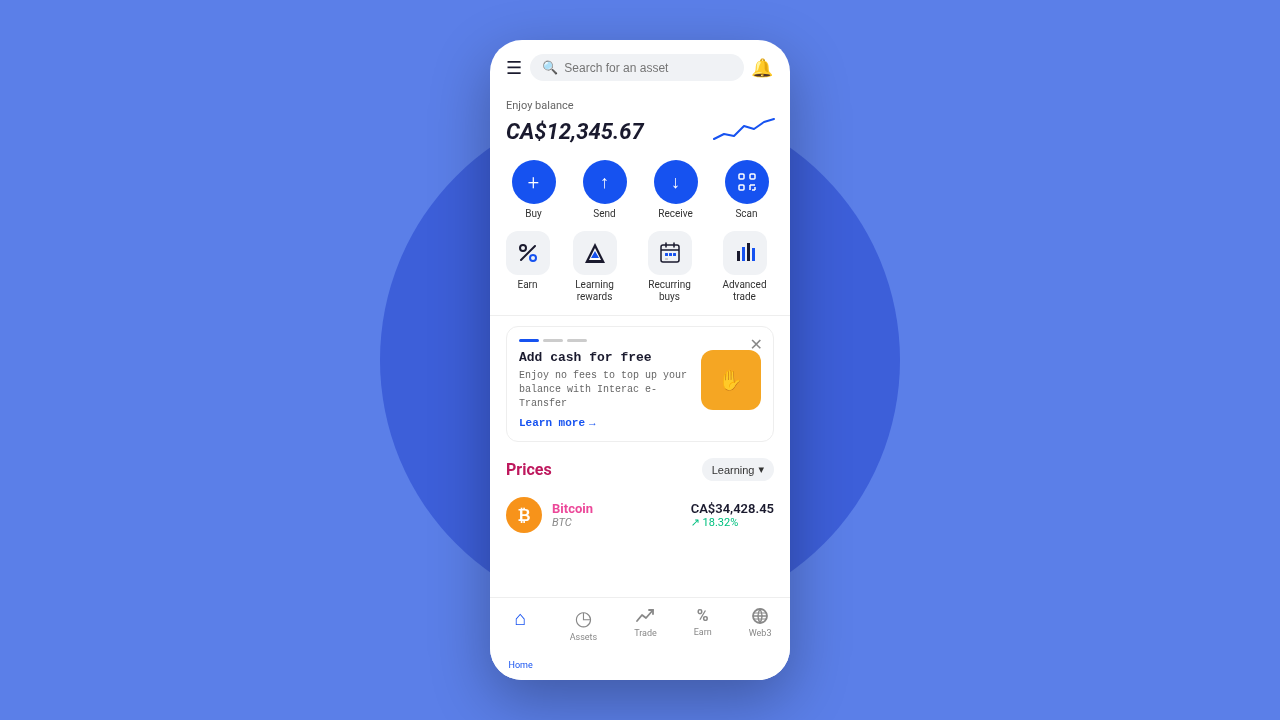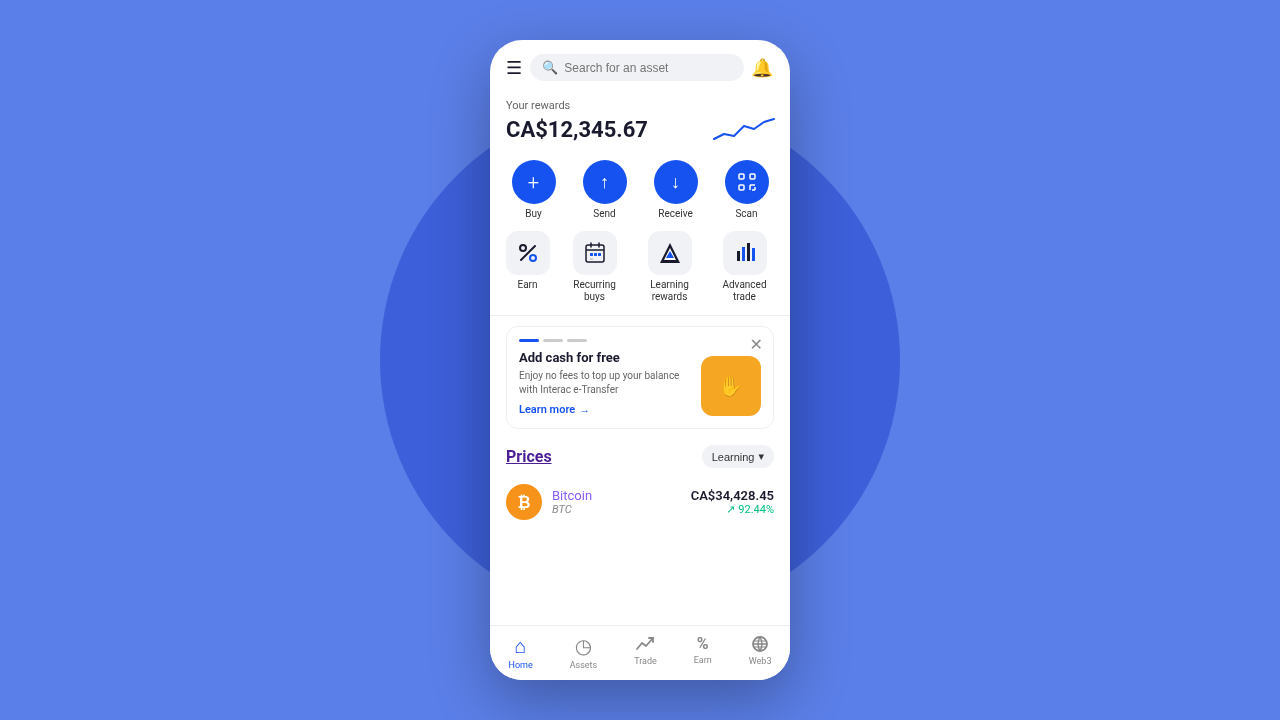--- a/index.html
+++ b/index.html
@@ -74,22 +74,23 @@
     .balance-section {
       padding: 8px 16px 12px;
     }
     .balance-label {
       font-size: 11px;
       color: #666;
       margin-bottom: 2px;
     }
     .balance-row {
       display: flex;
-      align-items: center;
+      align-items: flex-end;
       justify-content: space-between;
+      font-style: italic;
     }
     .balance-amount {
       font-size: 22px;
       font-weight: 700;
       color: #1a1a2e;
     }
     .balance-chart {
       width: 60px;
       height: 30px;
     }
@@ -183,23 +184,24 @@
       position: absolute;
       top: 10px;
       right: 10px;
       font-size: 16px;
       color: #888;
       cursor: pointer;
       line-height: 1;
     }
     .promo-content {
       display: flex;
-      align-items: flex-end;
+      align-items: flex-start;
       justify-content: space-between;
       gap: 8px;
+      font-family: Liberation Mono, monospace;
     }
     .promo-text { flex: 1; }
     .promo-title {
       font-size: 13px;
       font-weight: 700;
       color: #1a1a2e;
       margin-bottom: 4px;
     }
     .promo-desc {
       font-size: 10px;
@@ -239,22 +241,21 @@
     }
     .prices-header {
       display: flex;
       align-items: center;
       justify-content: space-between;
       margin-bottom: 10px;
     }
     .prices-title {
       font-size: 16px;
       font-weight: 700;
-      color: #4c1d95;
-      text-decoration: underline;
+      color: #be185d;
     }
     .watchlist-btn {
       display: flex;
       align-items: center;
       gap: 4px;
       background: #f0f2f5;
       border-radius: 16px;
       padding: 5px 10px;
       font-size: 11px;
       color: #333;
@@ -276,29 +277,29 @@
       align-items: center;
       justify-content: center;
       color: white;
       font-size: 16px;
       font-weight: 700;
       flex-shrink: 0;
     }
     .crypto-info { flex: 1; }
     .crypto-name {
       font-size: 13px;
-      font-weight: 400;
-      color: #8b5cf6;
+      font-weight: 700;
+      color: #ec4899;
     }
     .crypto-symbol {
       font-size: 11px;
       color: #888;
       font-style: italic;
     }
-    .crypto-price { text-align: right; }
+    .crypto-price { text-align: left; }
     .crypto-value {
       font-size: 13px;
       font-weight: 600;
       color: #1a1a2e;
     }
     .crypto-change {
       font-size: 11px;
       color: #00c07f;
     }
     
@@ -319,42 +320,42 @@
     }
     .nav-icon {
       font-size: 20px;
       color: #888;
     }
     .nav-icon.active { color: #1652f0; }
     .nav-label {
       font-size: 9px;
       color: #888;
     }
-    .nav-label.active { color: #1652f0; }
+    .nav-label.active { color: #1652f0; margin-top: 28px; }
     
     .chart-svg { overflow: visible; }
   </style>
 </head>
 <body>
 
 <div class="bg-circle"></div>
 
 <div class="phone">
 
   <div class="header">
     <div class="menu-icon">☰</div>
     <div class="search-bar">
       <span style="color:#888;font-size:13px;">🔍</span>
       <input type="text" placeholder="Search for an asset" style="">
     </div>
     <div class="bell-icon">🔔</div>
   </div>
 
   <div class="balance-section">
-    <div class="balance-label">Your rewards</div>
+    <div class="balance-label">Enjoy balance</div>
     <div class="balance-row">
       <div class="balance-amount">CA$12,345.67</div>
       <svg class="balance-chart chart-svg" width="60" height="30" viewBox="0 0 60 30">
         <polyline points="0,25 10,20 20,22 30,12 40,15 50,8 60,5" fill="none" stroke="#1652f0" stroke-width="2" stroke-linecap="round" stroke-linejoin="round"></polyline>
       </svg>
     </div>
   </div>
 
   <div class="quick-actions">
     <div class="action-item">
@@ -394,49 +395,49 @@
   <div class="more-actions">
     <div class="more-action-item">
       <div class="more-action-box">
         <svg width="24" height="24" viewBox="0 0 24 24">
           <line x1="5" y1="19" x2="19" y2="5" stroke="#1a1a2e" stroke-width="2" stroke-linecap="round"></line>
           <circle cx="7" cy="7" r="3" fill="none" stroke="#1a1a2e" stroke-width="2"></circle>
           <circle cx="17" cy="17" r="3" fill="none" stroke="#1652f0" stroke-width="2"></circle>
         </svg>
       </div>
       <div class="more-action-label">Earn</div>
+    </div>
+    <div class="more-action-item">
+      <div class="more-action-box">
+        <svg width="24" height="24" viewBox="0 0 24 24">
+          <polygon points="12,2 22,22 2,22" fill="#1a1a2e"></polygon>
+          <polygon points="12,7 18,19 6,19" fill="white"></polygon>
+          <polygon points="12,10 16,17 8,17" fill="#1652f0"></polygon>
+        </svg>
+      </div>
+      <div class="more-action-label">Learning rewards</div>
     </div>
     <div class="more-action-item">
       <div class="more-action-box">
         <svg width="24" height="24" viewBox="0 0 24 24">
           <rect x="3" y="4" width="18" height="17" rx="2" fill="none" stroke="#1a1a2e" stroke-width="1.5"></rect>
           <line x1="3" y1="9" x2="21" y2="9" stroke="#1a1a2e" stroke-width="1.5"></line>
           <line x1="8" y1="2" x2="8" y2="6" stroke="#1a1a2e" stroke-width="1.5" stroke-linecap="round"></line>
           <line x1="16" y1="2" x2="16" y2="6" stroke="#1a1a2e" stroke-width="1.5" stroke-linecap="round"></line>
           <rect x="7" y="12" width="3" height="3" rx="0.5" fill="#1652f0"></rect>
           <rect x="11" y="12" width="3" height="3" rx="0.5" fill="#1652f0"></rect>
           <rect x="15" y="12" width="3" height="3" rx="0.5" fill="#1652f0"></rect>
           <rect x="7" y="17" width="3" height="2" rx="0.5" fill="#ccc"></rect>
         </svg>
       </div>
       <div class="more-action-label">Recurring buys</div>
     </div>
     <div class="more-action-item">
       <div class="more-action-box">
         <svg width="24" height="24" viewBox="0 0 24 24">
-          <polygon points="12,2 22,22 2,22" fill="#1a1a2e"></polygon>
-          <polygon points="12,7 18,19 6,19" fill="white"></polygon>
-          <polygon points="12,10 16,17 8,17" fill="#1652f0"></polygon>
-        </svg>
-      </div>
-      <div class="more-action-label">Learning rewards</div>
-    </div>
-    <div class="more-action-item">
-      <div class="more-action-box">
-        <svg width="24" height="24" viewBox="0 0 24 24">
           <rect x="4" y="10" width="3" height="10" fill="#1a1a2e"></rect>
           <rect x="9" y="6" width="3" height="14" fill="#1652f0"></rect>
           <rect x="14" y="2" width="3" height="18" fill="#1a1a2e"></rect>
           <rect x="19" y="7" width="3" height="13" fill="#1652f0"></rect>
         </svg>
       </div>
       <div class="more-action-label">Advanced trade</div>
     </div>
   </div>
 
@@ -473,21 +474,21 @@
       </button>
     </div>
     <div class="crypto-row">
       <div class="crypto-icon">₿</div>
       <div class="crypto-info">
         <div class="crypto-name">Bitcoin</div>
         <div class="crypto-symbol">BTC</div>
       </div>
       <div class="crypto-price">
         <div class="crypto-value">CA$34,428.45</div>
-        <div class="crypto-change">↗ 92.44%</div>
+        <div class="crypto-change">↗ 18.32%</div>
       </div>
     </div>
   </div>
 
   <div class="bottom-nav">
     <div class="nav-item">
       <span class="nav-icon active">⌂</span>
       <span class="nav-label active">Home</span>
     </div>
     <div class="nav-item">

